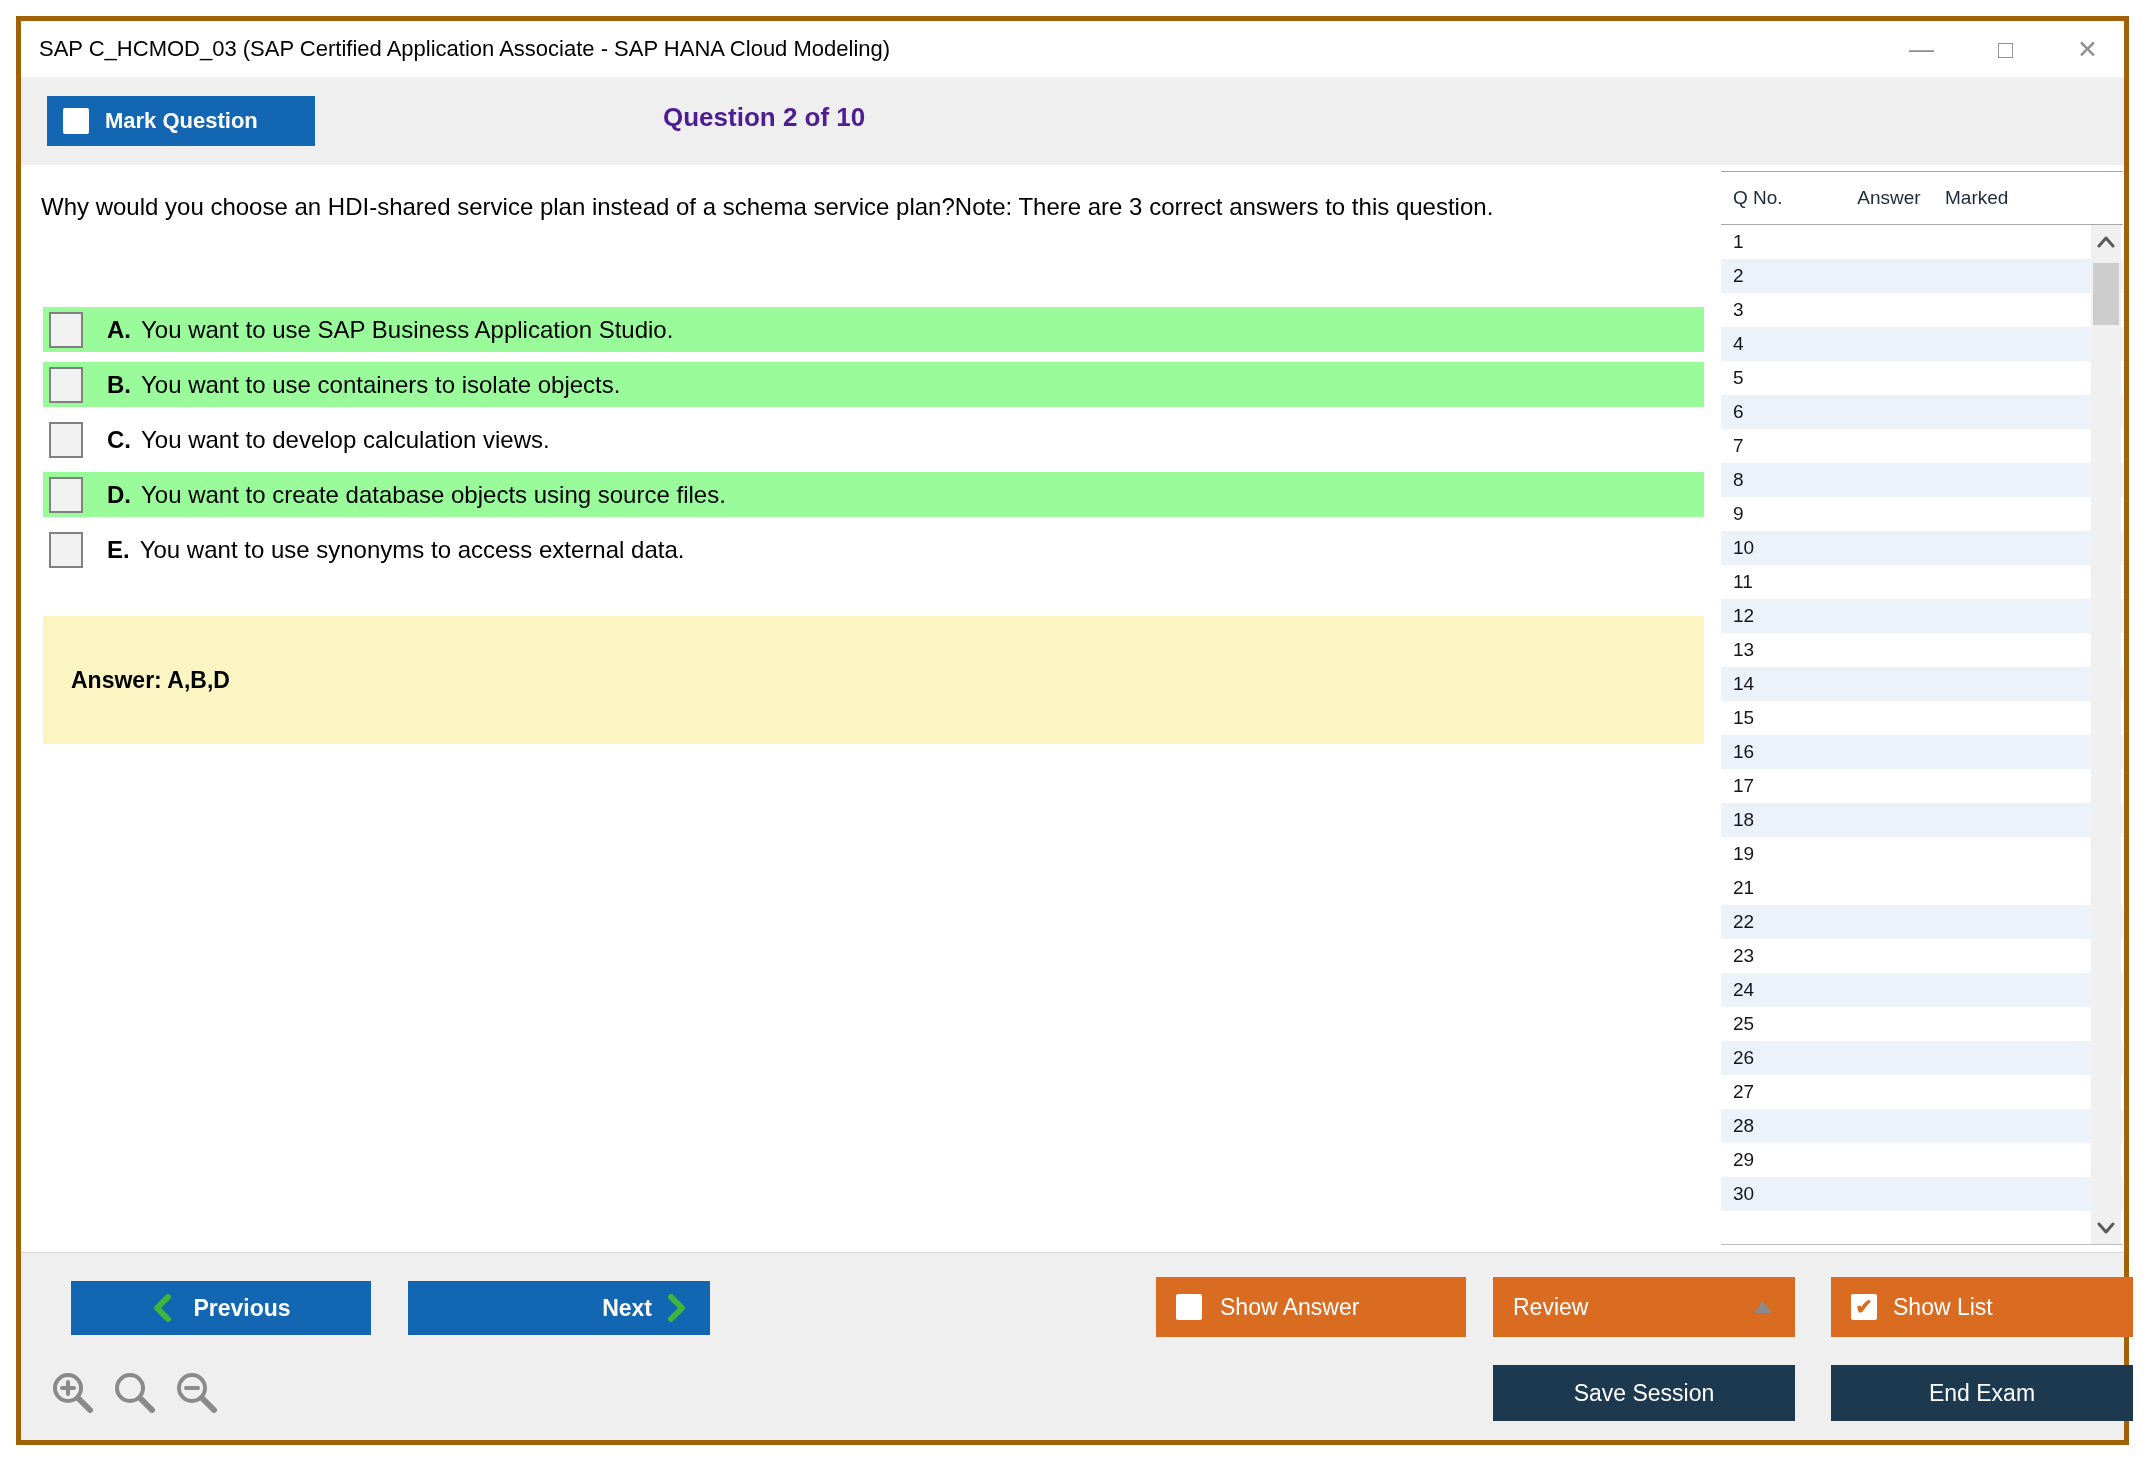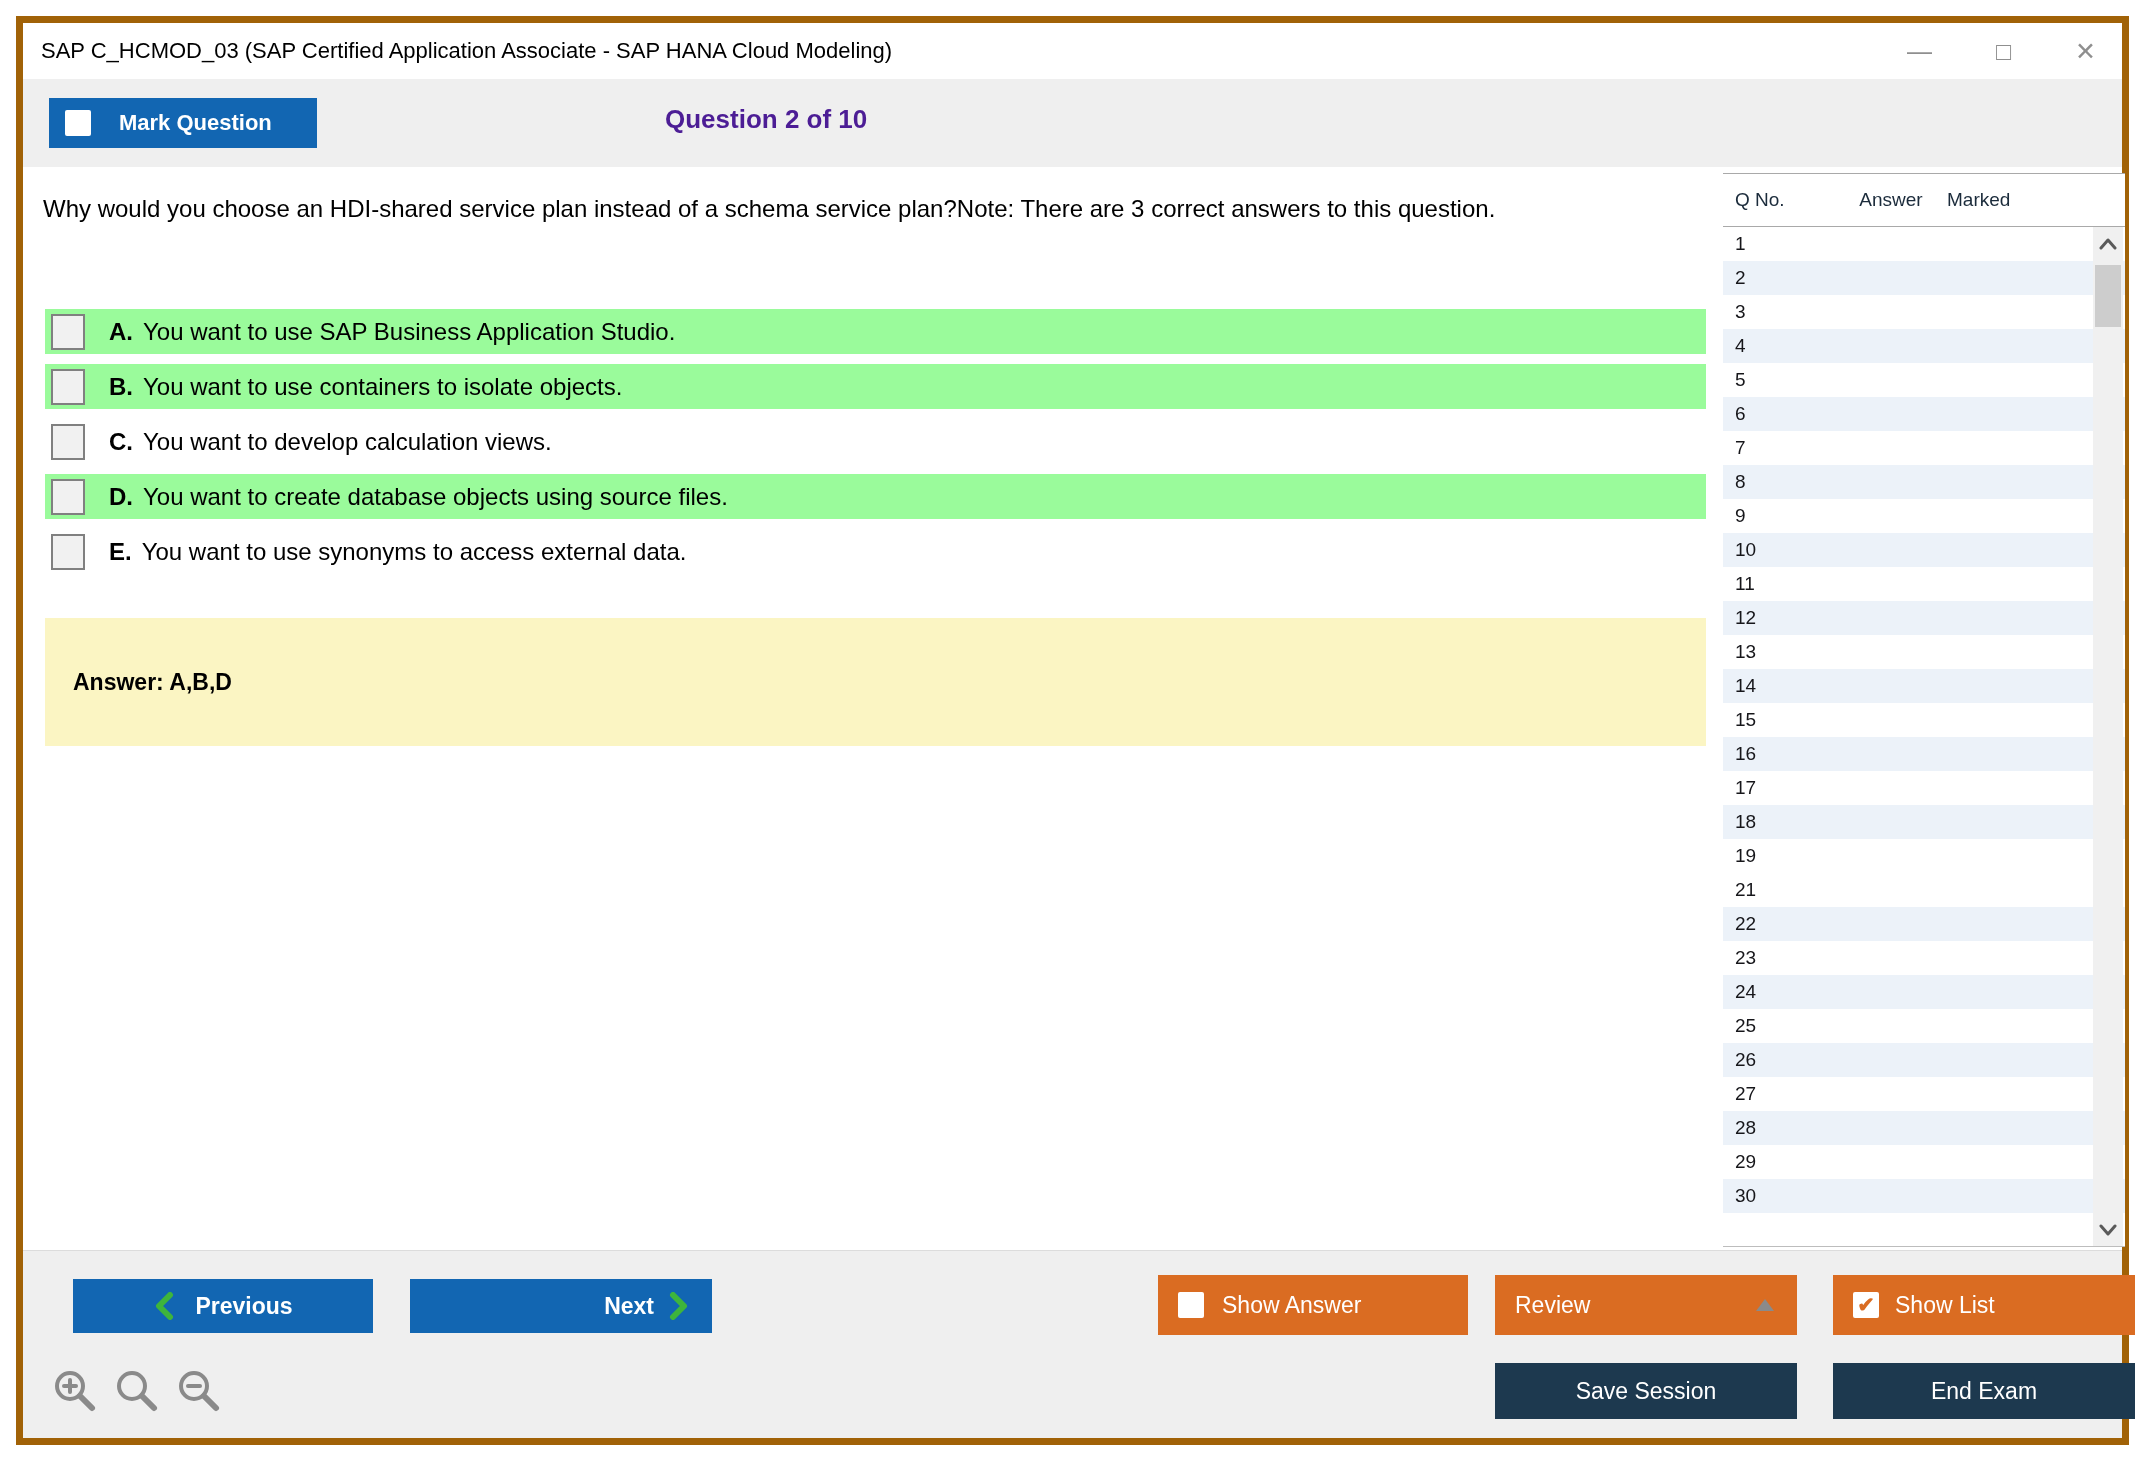--- a/index.html
+++ b/index.html
@@ -1,35 +1,35 @@
 <!DOCTYPE html>
 <html style="--primary-blue: #1266b2; --accent-orange: #da6c22; --dark-navy: #1d394f; --chevron-green: #3eb53c; --option-highlight-green: #9afb9b; --answer-box-yellow: #fbf5c3;"><head>
 <meta charset="utf-8">
 <style>
   * { margin:0; padding:0; box-sizing:border-box; }
   html,body { background:#fff; }
   body { font-family:"Liberation Sans", sans-serif; width:2150px; height:1470px; position:relative; overflow:hidden; }
 
   .window {
     position:absolute; left:16px; top:16px; width:2113px; height:1429px;
-    border:7px solid #a16207; background:#ffffff;
+    border:5px solid #a16207; background:#ffffff;
   }
 
   
   .titlebar { position:absolute; left:0; top:0; right:0; height:56px; background:#ffffff; display:flex; align-items:center; }
   .titlebar .title { padding-left:18px; font-size:22px; color:#000; }
   .win-controls { position:absolute; right:26px; top:0; height:56px; display:flex; align-items:center; gap:64px; }
   .win-glyph { font-size:25px; color:#8f8f8f; line-height:1; cursor:default; }
 
   
   .headerband { position:absolute; left:0; top:56px; right:0; height:88px; background:#efefef; }
   .btn-mark {
     position:absolute; left:26px; top:19px; width:268px; height:50px;
     background:var(--primary-blue,#1266b2); color:#fff; font-weight:bold; font-size:22px;
-    display:flex; align-items:center; gap:28px; padding-left:16px; border:none; cursor:pointer;
+    display:flex; align-items:center; gap:16px; padding-left:16px; border:none; cursor:pointer;
   }
   .cb-white { width:26px; height:26px; background:#fff; border-radius:2px; flex:0 0 auto;
               display:flex; align-items:center; justify-content:center; font-size:21px; font-weight:bold;
               color:var(--accent-orange,#da6c22); }
   .q-counter { position:absolute; left:642px; top:25px; font-size:26px; font-weight:bold; color:#4c1d95; }
 
   
   .question-text { position:absolute; left:20px; top:168px; width:1560px; font-size:24px; line-height:35px; color:#000; }
 
   .options { position:absolute; left:22px; top:286px; width:1661px; }

